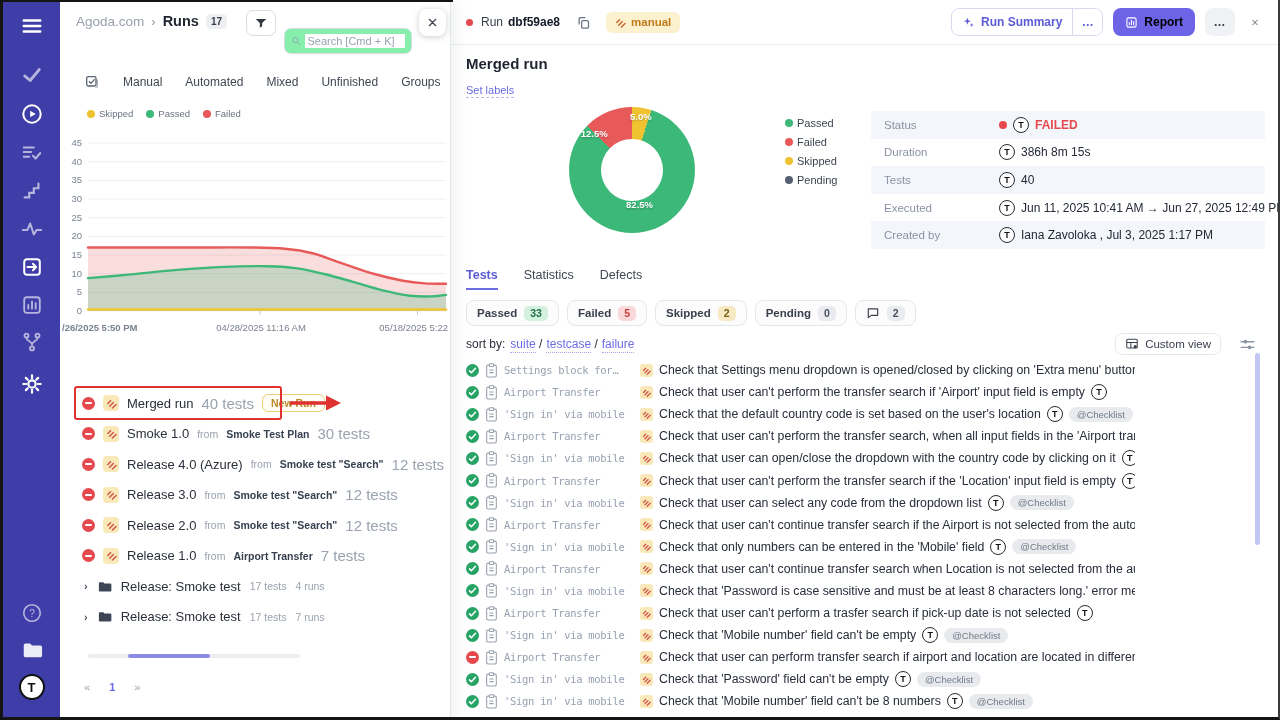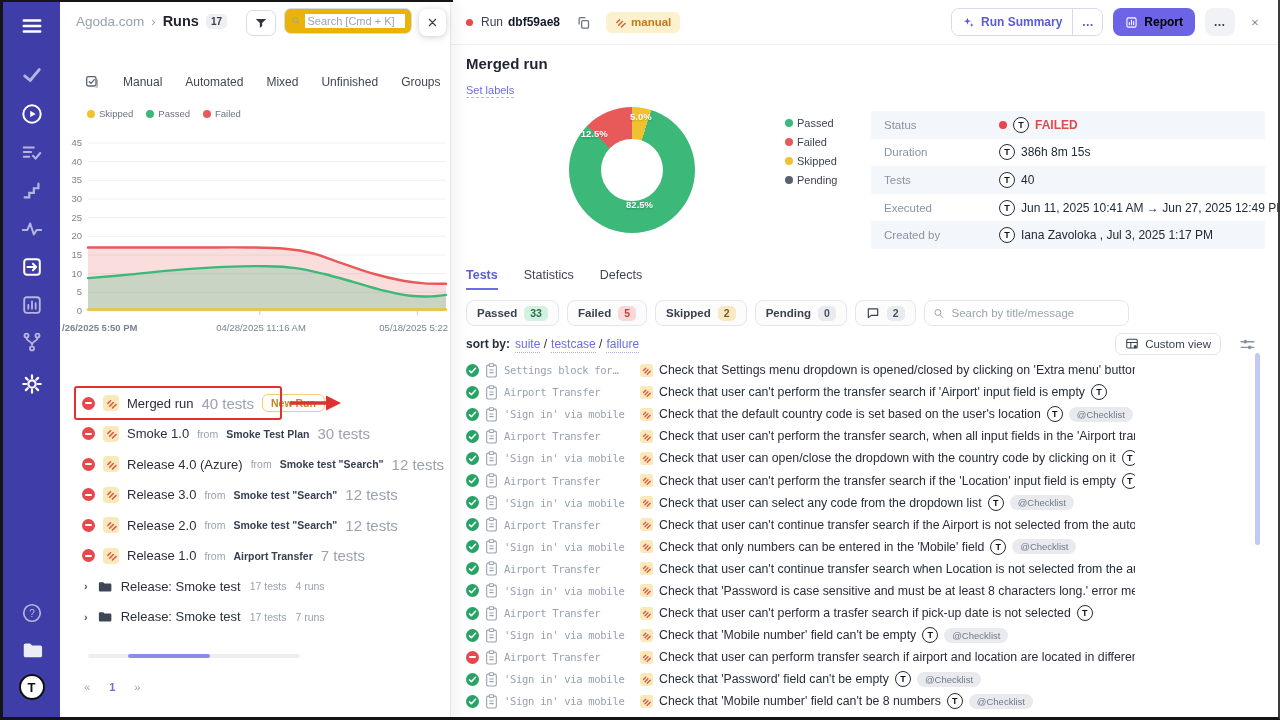--- a/index.html
+++ b/index.html
@@ -20,22 +20,22 @@
   
   .drawer{position:absolute;left:57px;top:0;width:391px;height:720px;background:#fff;z-index:30;
     border-right:1px solid #E3E6EA;box-shadow:4px 0 14px rgba(20,25,40,.07);}
   .crumbs{position:absolute;left:16px;top:13px;display:flex;align-items:center;gap:7px;}
   .crumb-proj{font-size:13.5px;color:#98A1AD;}
   .crumb-sep{font-size:13px;color:#98A1AD;}
   .crumb-page{font-size:14.5px;font-weight:700;color:#1F2430;}
   .crumb-count{font-size:10px;font-weight:700;color:#3A414D;background:#EDEFF3;border-radius:5px;padding:2px 5px;}
   .filter-btn{position:absolute;left:186px;top:10px;width:30px;height:26px;border:1px solid #D8DDE3;border-radius:7px;
     background:#fff;display:flex;align-items:center;justify-content:center;cursor:pointer;}
-  .search-sm{position:absolute;left:224px;top:8px;width:128px;height:26px;border:1px solid #D8DDE3;border-radius:7px;
-    background:#eab308;display:flex;align-items:center;padding:0 6px;gap:4px;}
+  .search-sm{position:absolute;left:224px;top:28px;width:128px;height:26px;border:1px solid #D8DDE3;border-radius:7px;
+    background:#86efac;display:flex;align-items:center;padding:0 6px;gap:4px;}
   .search-sm input{border:0;outline:0;width:100%;font-size:11px;color:#3A414D;font-family:"Liberation Sans",sans-serif;}
   .search-sm input::placeholder{color:#9AA3AF;}
   .drawer-close{position:absolute;right:4px;top:9px;width:27px;height:27px;background:#fff;border-radius:8px;
     box-shadow:0 1px 6px rgba(20,25,40,.22);display:flex;align-items:center;justify-content:center;cursor:pointer;z-index:50;border:0;}
   .dtabs{position:absolute;left:24px;top:74px;display:flex;align-items:center;gap:23px;}
   .dtab{font-size:12px;color:#3F4752;cursor:pointer;white-space:nowrap;}
   .legend-row{position:absolute;left:27px;top:108px;display:flex;gap:13px;align-items:center;}
   .leg-item{display:flex;align-items:center;gap:4px;}
   .leg-dot{width:8px;height:8px;border-radius:50%;}
   .leg-lab{font-size:9.5px;color:#6B7280;}
@@ -617,31 +617,24 @@
             <span class="chip-label">Pending</span>
             <span class="chip-count">0</span>
           </button>
         </div>
       <button class="chip cmt">
         <svg width="14" height="14" viewBox="0 0 24 24" fill="none" stroke="#3A414D" stroke-width="2">
             <path d="M4 5h16v11H9l-5 4z" stroke-linejoin="round"></path>
           </svg>
         <span class="chip-count">2</span>
       </button>
-      <div class="search-lg">
-        <svg width="13" height="13" viewBox="0 0 24 24">
-            <circle cx="10" cy="10" r="6" stroke="#98A1AD" stroke-width="2" fill="none"></circle>
-            <path d="M15 15l5 5" stroke="#98A1AD" stroke-width="2" stroke-linecap="round"></path>
-          </svg>
-        <input type="text" placeholder="Search by title/message" style="">
-      </div>
     </div>
 
     <div class="sortrow">
-      <span style="font-weight:700">sort by:</span>
+      <span style="font-weight:400">sort by:</span>
       <span style="display:flex;gap:4px">
 
       <span class="sort-item"><span class="sort-link">suite</span></span>
           <span class="sort-item"><span class="sort-link">testcase</span></span>
           <span class="sort-item"><span class="sort-link">failure</span></span>
         </span>
     </div>
 
     <button class="customview">
       <svg width="14" height="14" viewBox="0 0 24 24" fill="none" stroke="#3A414D" stroke-width="1.8">

